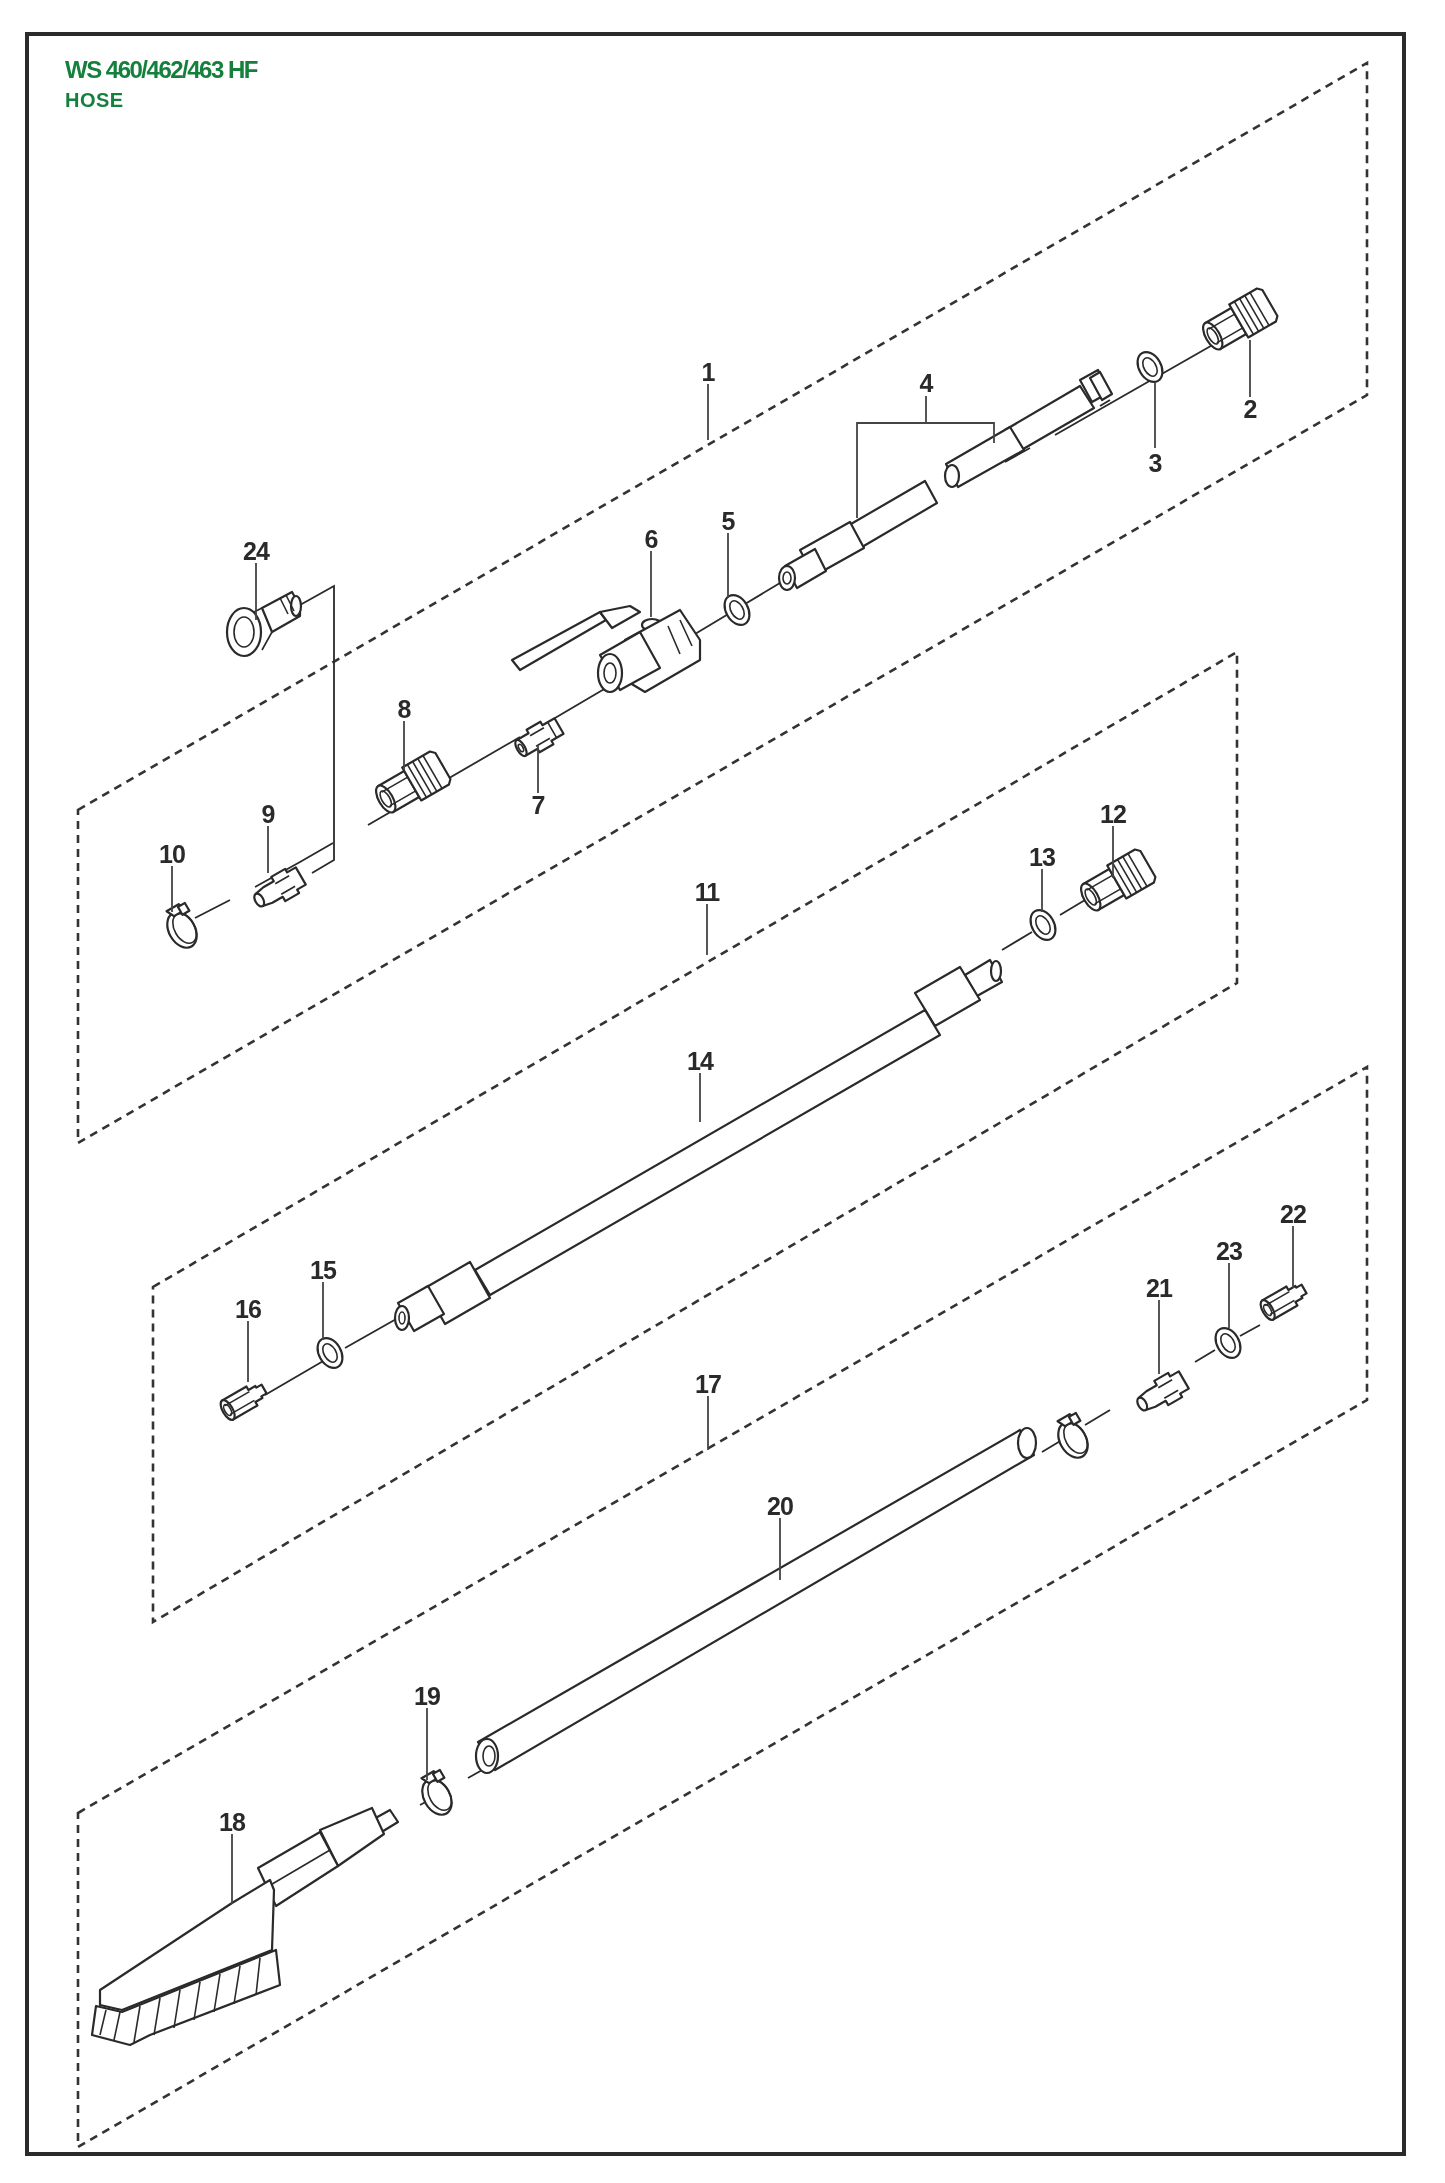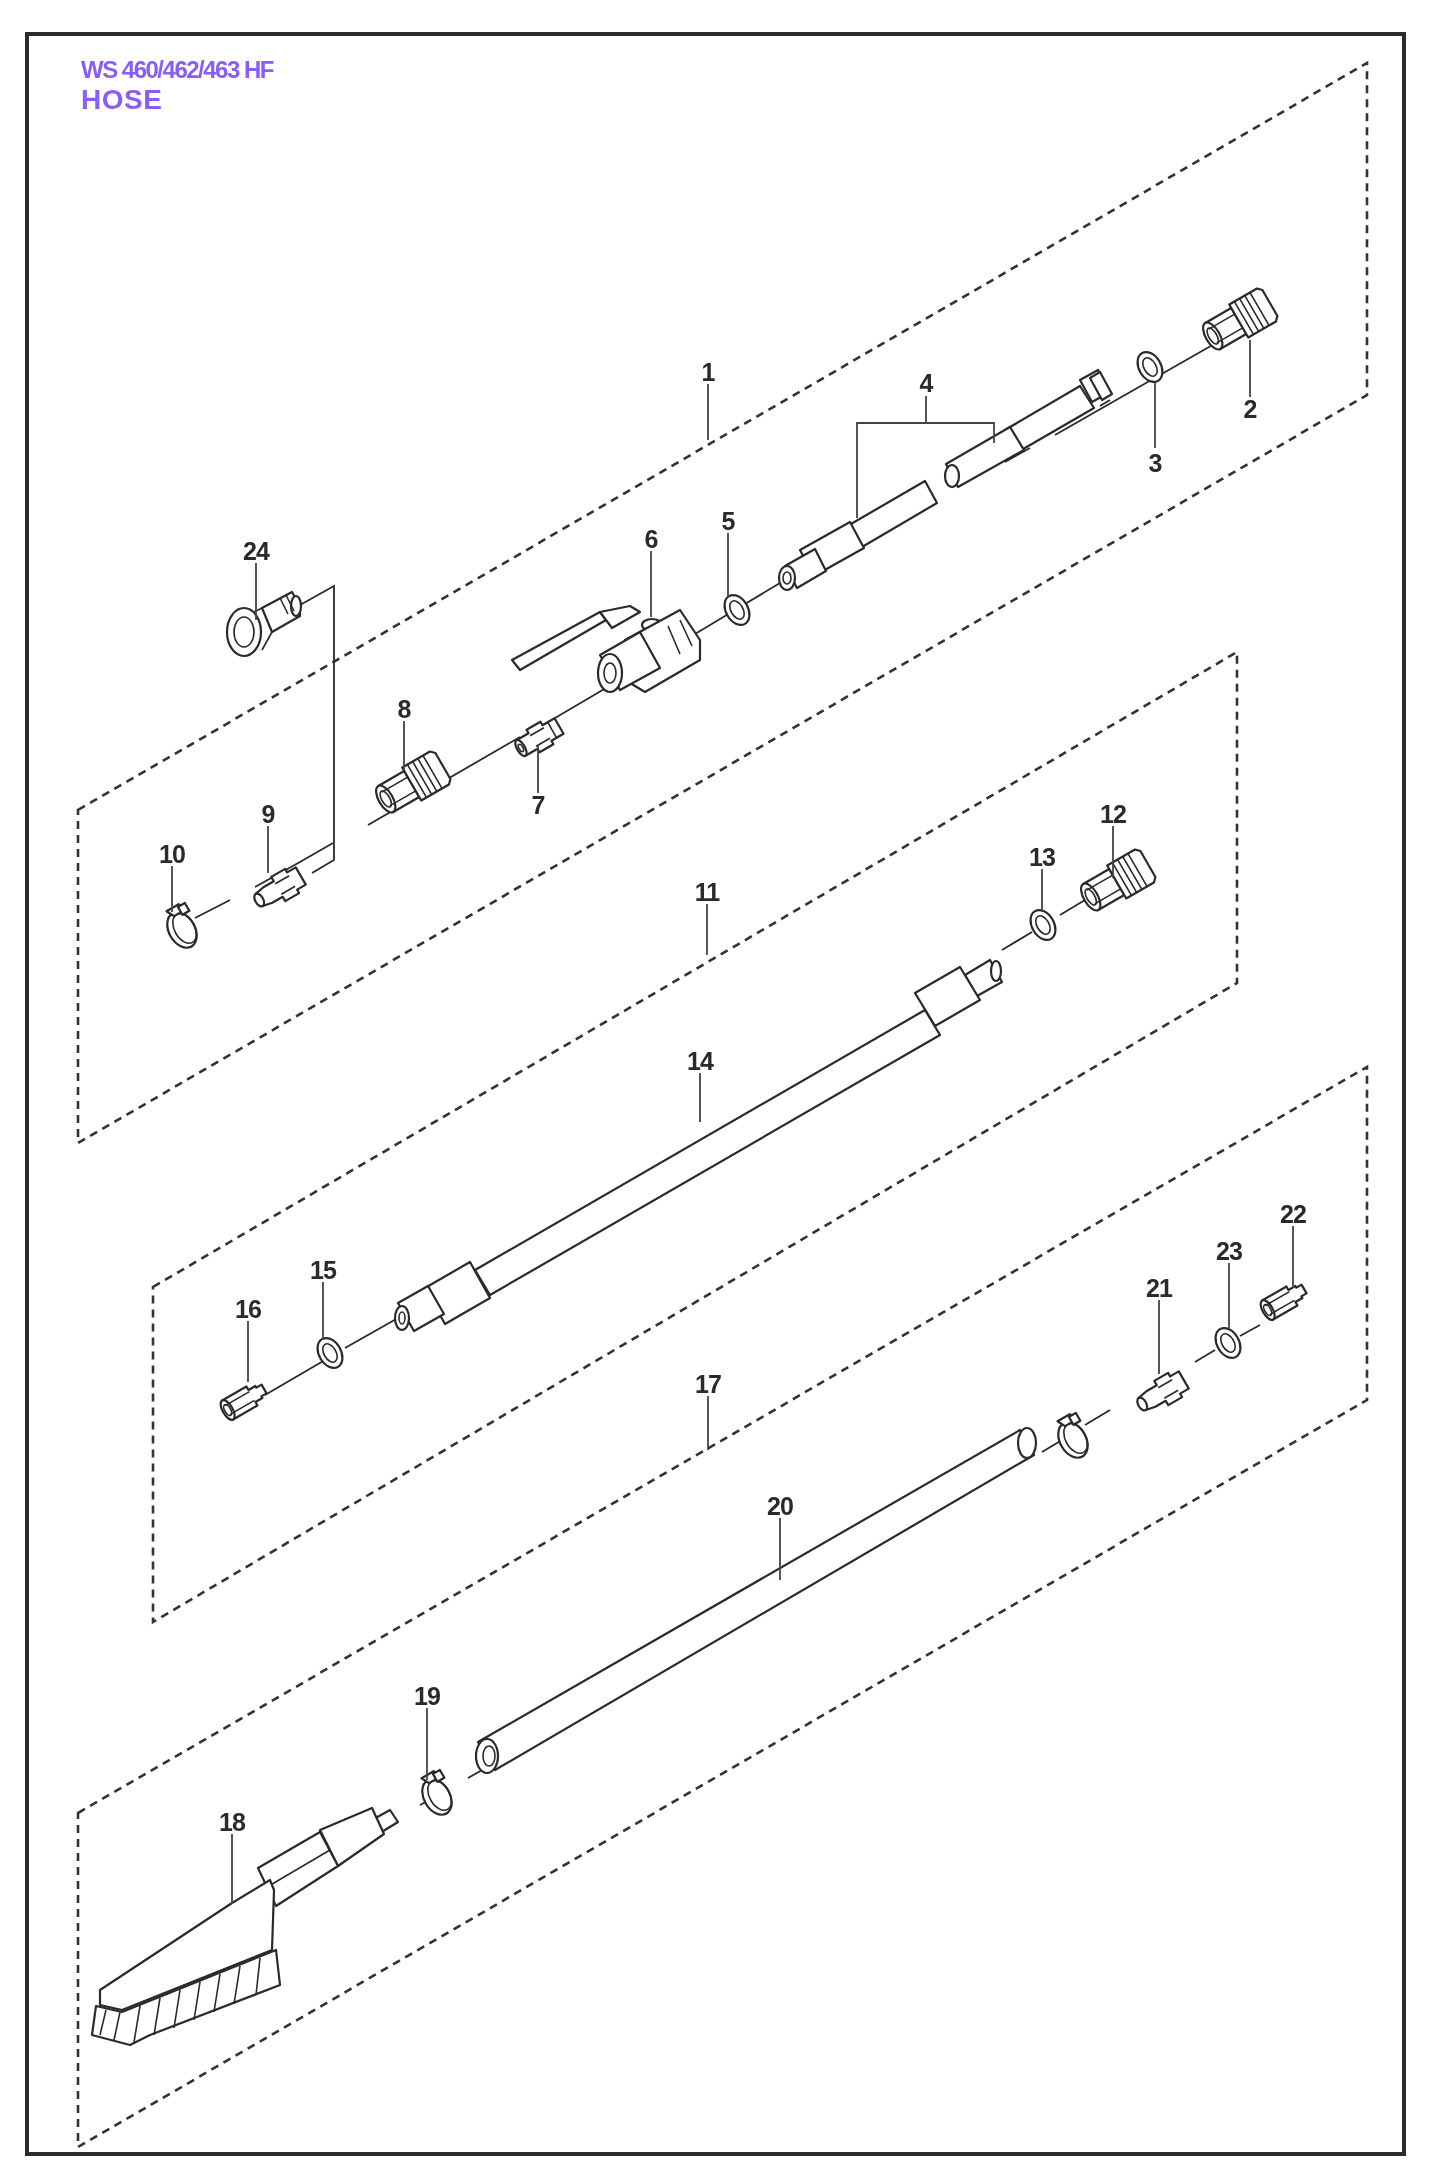--- a/index.html
+++ b/index.html
@@ -1,20 +1,20 @@
 <!DOCTYPE html>
 <html><head>
 <meta charset="utf-8">
 <style>
   html, body { margin: 0; padding: 0; background: #ffffff; }
   body { width: 1445px; height: 2183px; position: relative; overflow: hidden; }
   #frame { position: absolute; left: 25px; top: 32px; width: 1381px; height: 2124px; border: 4px solid #2b2b2b; box-sizing: border-box; }
-  #title { position: absolute; left: 65px; top: 55px; font-family: "Liberation Sans", sans-serif; font-weight: bold; color: #8b5cf6; line-height: 30px; margin-left: 16px; }
+  #title { position: absolute; left: 65px; top: 55px; font-family: "Liberation Sans", sans-serif; font-weight: bold; color: #15803d; line-height: 30px; }
   #title .l1 { font-size: 24px; letter-spacing: -1.5px; display: block; }
-  #title .l2 { font-size: 28px; letter-spacing: 0.5px; display: block; }
+  #title .l2 { font-size: 20px; letter-spacing: 0.5px; display: block; }
   svg#diagram { position: absolute; left: 0; top: 0; }
   .dash { fill: none; stroke: #333; stroke-width: 2.6; stroke-dasharray: 8 6; }
   .part { fill: #fff; stroke: #2a2a2a; stroke-width: 2.2; stroke-linejoin: round; }
   .thin { fill: none; stroke: #2a2a2a; stroke-width: 1.6; }
   .axis { fill: none; stroke: #2a2a2a; stroke-width: 1.8; }
   .leader { fill: none; stroke: #444; stroke-width: 1.8; }
   .num { font-family: "Liberation Sans", sans-serif; font-weight: bold; font-size: 25px; fill: #2a2a2a; text-anchor: middle; letter-spacing: -1px; }
 </style>
 </head>
 <body>

